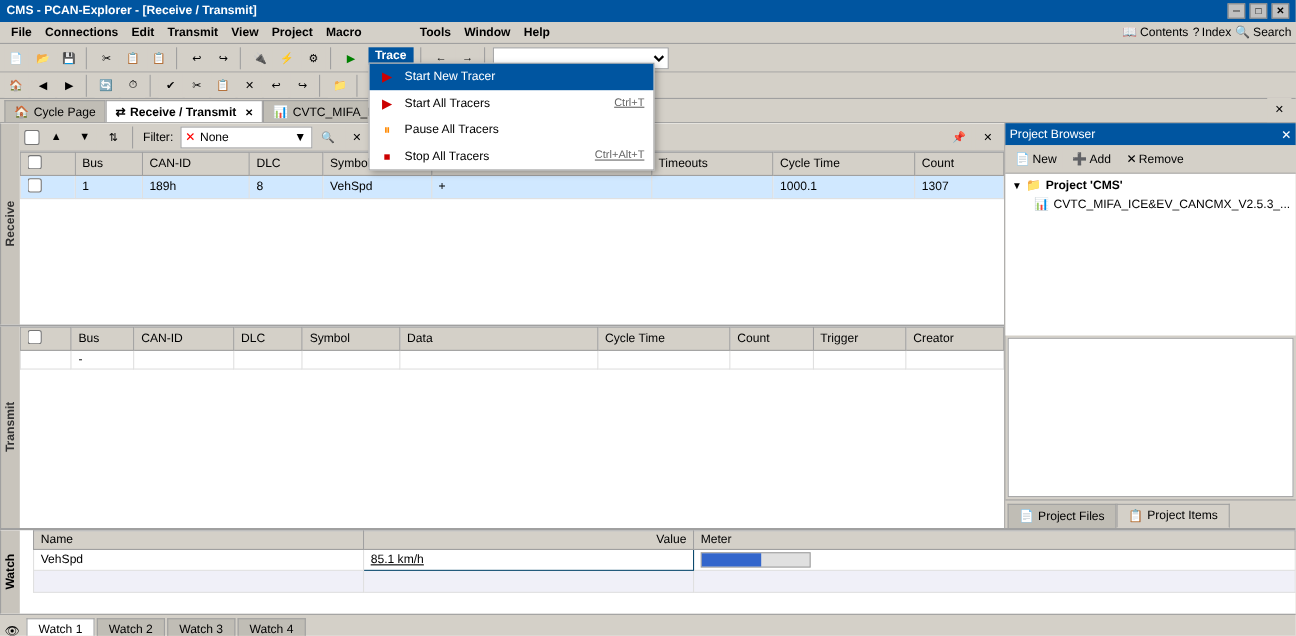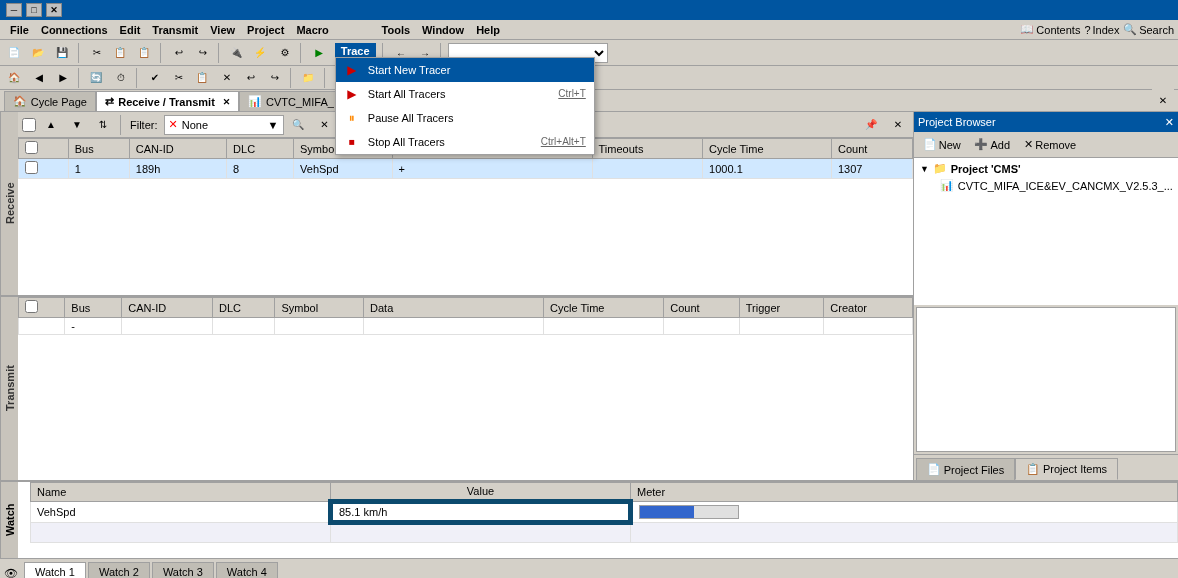--- a/index.html
+++ b/index.html
@@ -51,20 +51,21 @@
     .menu-icon { width: 16px; height: 16px; display: flex; align-items: center; justify-content: center; font-size: 12px; }
 
     
     .progress-bar { height: 14px; background: #e0e0e0; border: 1px solid #a0a0a0; width: 100px; }
     .progress-fill { height: 100%; background: #3366cc; }
   </style>
 </head>
 <body>
 
 <div class="title-bar">
+  <span>CMS - PCAN-Explorer - [Receive / Transmit]</span>
   <div class="title-bar-controls">
     <div class="title-btn">─</div>
     <div class="title-btn">□</div>
     <div class="title-btn">✕</div>
   </div>
 </div>
 
 <div class="menu-bar">
   <span class="menu-item">File</span>
   <span class="menu-item">Connections</span>
@@ -329,28 +330,28 @@
 <div style="height:100px; background:white; border-top:2px solid #a0a0a0; display:flex; flex-direction:column;">
   <div style="flex:1; display:flex; overflow:hidden;">
     <div class="watch-side">
       <span>Watch</span>
     </div>
     <div style="flex:1; overflow:auto;margin-left:12px;">
       <table style="width:100%; border-collapse:collapse; font-size:11px;">
         <thead>
           <tr>
             <th style="background:#d4d0c8; border:1px solid #a0a0a0; padding:2px 6px; font-weight:normal; text-align:left; width:300px;">Name</th>
-            <th style="background:#d4d0c8; border:1px solid #a0a0a0; padding:2px 6px; font-weight:normal; text-align:center; width:300px;">Value</th>
+            <th style="background:#d4d0c8; border:1px solid #a0a0a0; padding:2px 6px; font-weight:normal; text-align:right; width:300px;">Value</th>
             <th style="background:#d4d0c8; border:1px solid #a0a0a0; padding:2px 6px; font-weight:normal; text-align:left;">Meter</th>
           </tr>
         </thead>
         <tbody>
           <tr>
             <td style="border:1px solid #e0e0e0; padding:2px 6px;">VehSpd</td>
-            <td style="border:5px solid #0c4a6e; padding:2px 6px;">85.1 km/h</td>
+            <td style="border:1px solid #0c4a6e; padding:2px 6px;text-decoration:underline;">85.1 km/h</td>
             <td style="border:1px solid #e0e0e0; padding:2px 6px;">
               <div class="progress-bar">
                 <div class="progress-fill" style="width:55%;"></div>
               </div>
             </td>
           </tr>
           <tr>
             <td style="border:1px solid #e0e0e0; padding:2px 6px; height:20px;"></td>
             <td style="border:1px solid #e0e0e0; padding:2px 6px;"></td>
             <td style="border:1px solid #e0e0e0; padding:2px 6px;"></td>

